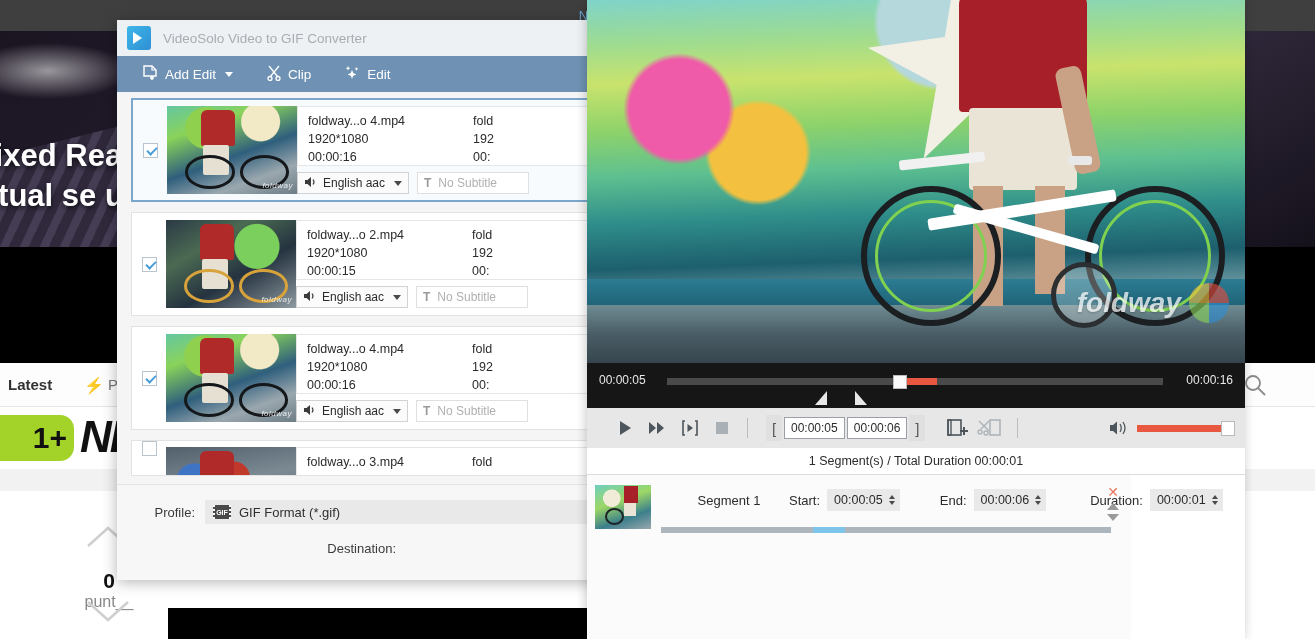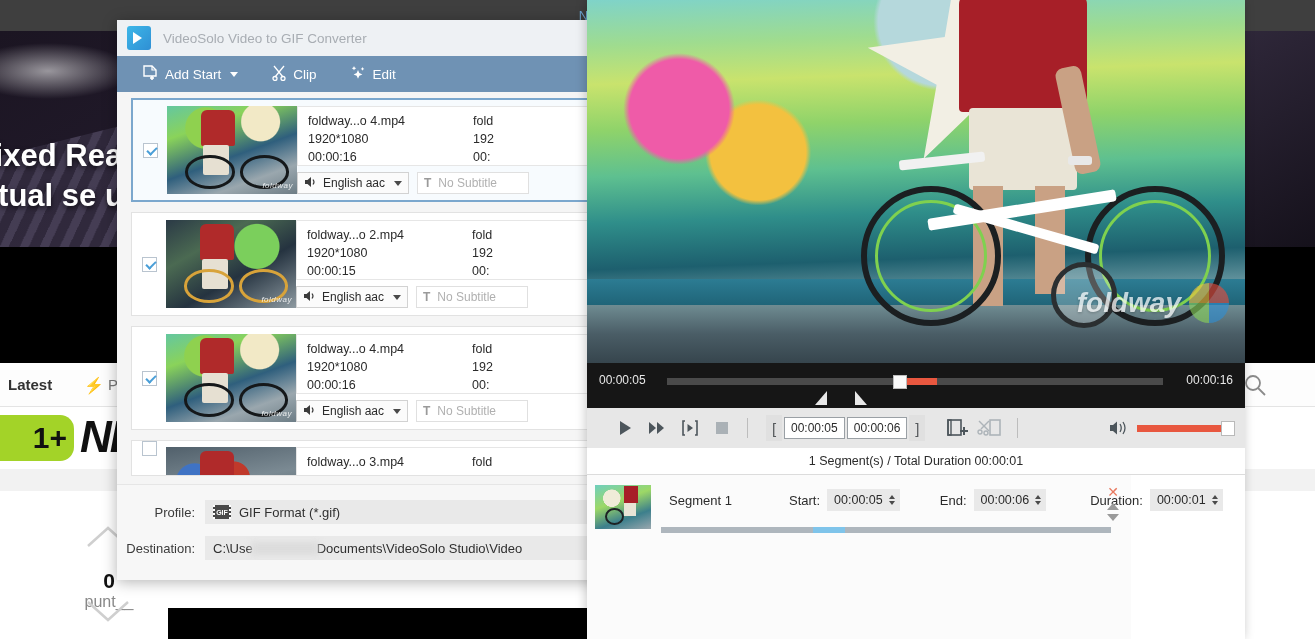--- a/index.html
+++ b/index.html
@@ -393,21 +393,21 @@
     position: absolute; right: -6px; top: -4px; width: 14px; height: 15px;
     background: #fff; border: 1px solid #b9b9b9;
   }
 
   .seg-header {
     width: 658px; height: 27px; background: #ffffff;
     border-bottom: 1px solid #dcdcdc;
     display: flex; align-items: center; justify-content: center;
     font-size: 12.5px; color: #2b2b2b;
   }
-  .seg-body { width: 544px; height: 164px; background: #fbfbfb; }
+  .seg-body { width: 544px; height: 164px; background: #fbfbfb; text-align: center; }
   .seg-row {
     display: flex; align-items: flex-start; padding: 8px 0 0 8px; position: relative;
     height: 58px;
   }
   .seg-thumb {
     width: 56px; height: 44px; flex: none; margin-top: 2px;
     background:
       radial-gradient(circle at 30% 30%, #f0ecd8 0 17%, rgba(0,0,0,0) 18%),
       linear-gradient(160deg, #6fcfbe 0%, #9dd866 38%, #3c7f8c 70%, #9aa7ae 100%);
     position: relative; overflow: hidden;
@@ -520,21 +520,21 @@
     <div class="app-toolbar">
       <div class="tb-btn">
         <span>
           <svg width="15" height="16" viewBox="0 0 15 16">
             <path d="M1 1 h8 l4 4 v6 h-12 z" fill="none" stroke="#ffffff" stroke-width="1.4"></path>
             <path d="M9 1 v4 h4" fill="none" stroke="#ffffff" stroke-width="1.2"></path>
             <line x1="9" y1="11" x2="9" y2="15" stroke="#ffffff" stroke-width="1.6"></line>
             <line x1="7" y1="13" x2="11" y2="13" stroke="#ffffff" stroke-width="1.6"></line>
           </svg>
         </span>
-        <span>Add Start</span>
+        <span>Add Edit</span>
         <span class="tb-caret"></span>
       </div>
       <div class="tb-btn">
         <span>
           <svg width="14" height="16" viewBox="0 0 14 16">
             <line x1="2" y1="1" x2="11" y2="12" stroke="#ffffff" stroke-width="1.3"></line>
             <line x1="12" y1="1" x2="3" y2="12" stroke="#ffffff" stroke-width="1.3"></line>
             <circle cx="3" cy="13.5" r="2" fill="none" stroke="#ffffff" stroke-width="1.3"></circle>
             <circle cx="11" cy="13.5" r="2" fill="none" stroke="#ffffff" stroke-width="1.3"></circle>
           </svg>
@@ -709,23 +709,20 @@
     <div class="app-bottom">
       <div class="bt-row">
         <div class="bt-label">Profile:</div>
         <div class="bt-field">
           <span class="gif-badge">GIF</span>
           <span>GIF Format (*.gif)</span>
         </div>
       </div>
       <div class="bt-row">
         <div class="bt-label">Destination:</div>
-        <div class="bt-field">
-          <span><span>C:\Use</span><span class="blur-span"></span><span>Documents\VideoSolo Studio\Video</span></span>
-        </div>
       </div>
     </div>
   </div>
 
   <div class="player">
 
     <div class="video-area">
       <div class="vid-star"></div>
       <div class="vid-water"></div>
       <div class="vid-ground"></div>

